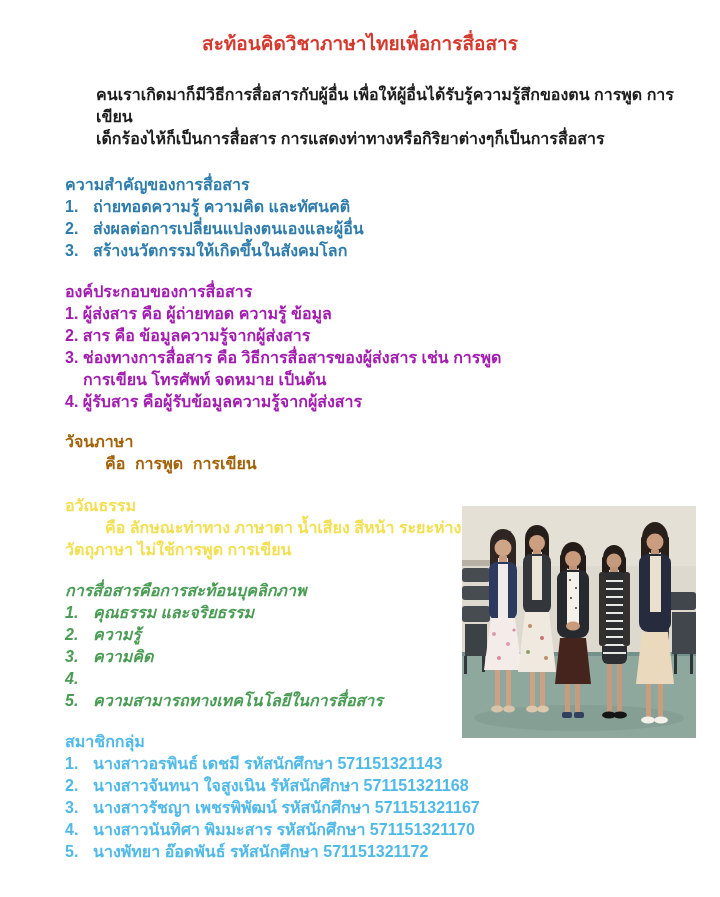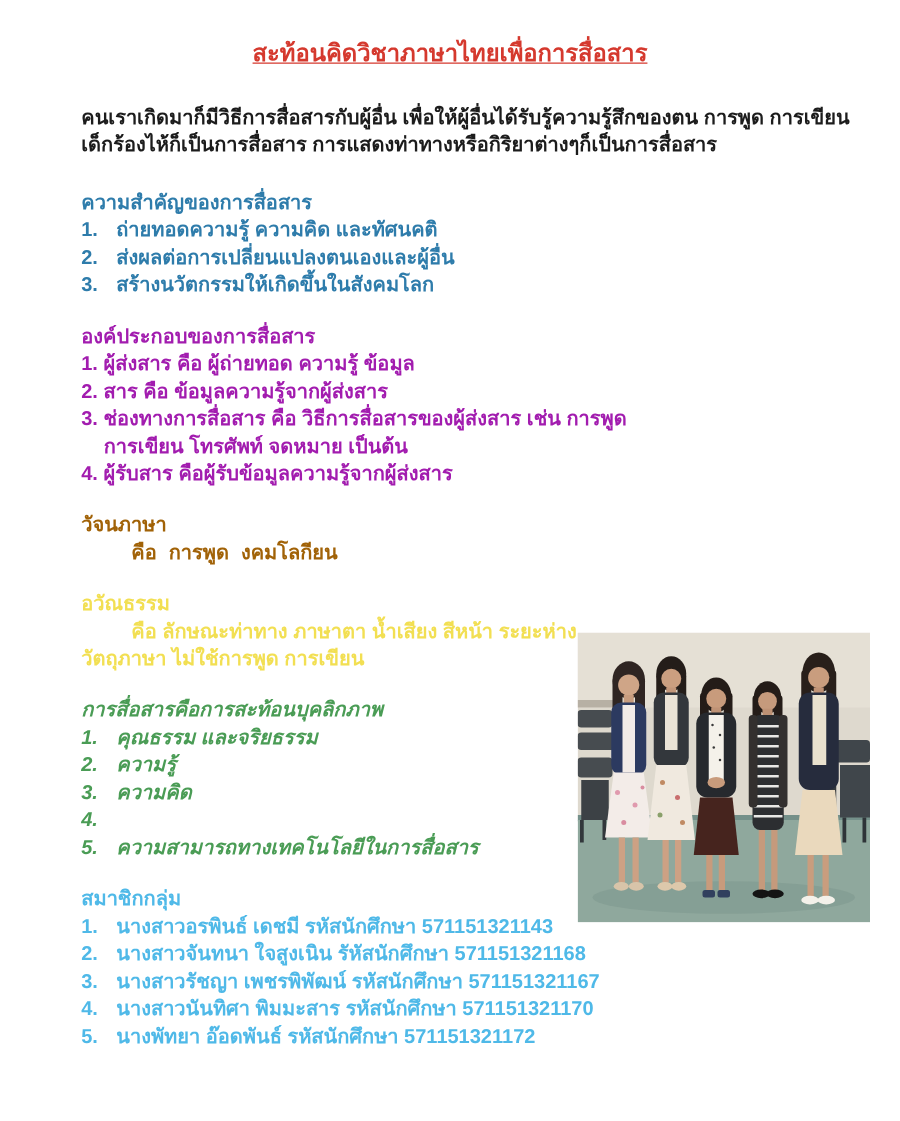--- a/index.html
+++ b/index.html
@@ -8,30 +8,29 @@
     font-family:"Liberation Sans","DejaVu Sans",sans-serif;
     font-weight:bold;
     -webkit-font-smoothing:antialiased;
   }
   .page{position:relative;width:720px;height:897px;background:#ffffff;overflow:hidden;}
   .title{
     padding-top:33px;
     text-align:center;
     font-size:19px;
     line-height:22px;
-    text-decoration:underline;
   }
   .content{
     position:absolute;
     left:65px;top:84px;width:625px;
     font-size:16px;line-height:22px;
     color:#1c1c1c;
   }
   .section{margin:0 0 19px 0;}
-  .section.intro{margin-bottom:24px;}
+  .section.intro{margin-bottom:24px;margin-left:31px;}
   .sec-heading{margin:0;}
   .line{margin:0;}
   .line.flex{display:flex;}
   .num{flex:none;display:inline-block;}
   .photo-wrap{
     position:absolute;
     left:462px;top:506px;width:234px;height:232px;
     overflow:hidden;
   }
   .photo-wrap svg{display:block;}
@@ -66,21 +65,21 @@
       <div class="section" style="color: #a21caf;">
         <div class="sec-heading">องค์ประกอบของการสื่อสาร</div>
         <div class="line">1. ผู้ส่งสาร  คือ ผู้ถ่ายทอด ความรู้ ข้อมูล</div>
         <div class="line">2. สาร  คือ ข้อมูลความรู้จากผู้ส่งสาร</div>
         <div class="line">3. ช่องทางการสื่อสาร คือ วิธีการสื่อสารของผู้ส่งสาร เช่น การพูด</div>
         <div class="line" style="padding-left: 18px;">การเขียน โทรศัพท์ จดหมาย เป็นต้น</div>
         <div class="line">4. ผู้รับสาร คือผู้รับข้อมูลความรู้จากผู้ส่งสาร</div>
       </div>
       <div class="section" style="color: #a16207; font-family: Liberation Mono, monospace;">
         <div class="sec-heading">วัจนภาษา</div>
-        <div class="line" style="padding-left: 40px;">คือ การพูด งคมโลกียน</div>
+        <div class="line" style="padding-left: 40px;">คือ การพูด การเขียน</div>
       </div>
       <div class="section" style="color: rgb(242, 223, 82);">
         <div class="sec-heading">อวัณธรรม</div>
         <div class="line" style="padding-left: 40px;">คือ ลักษณะท่าทาง ภาษาตา น้ำเสียง สีหน้า ระยะห่าง</div>
         <div class="line">วัตถุภาษา ไม่ใช้การพูด การเขียน</div>
       </div>
       <div class="section" style="color: rgb(74, 156, 85); font-style: italic;">
         <div class="sec-heading">การสื่อสารคือการสะท้อนบุคลิกภาพ</div>
         <div class="line flex">
           <span class="num" style="width: 28px;">1.</span>

